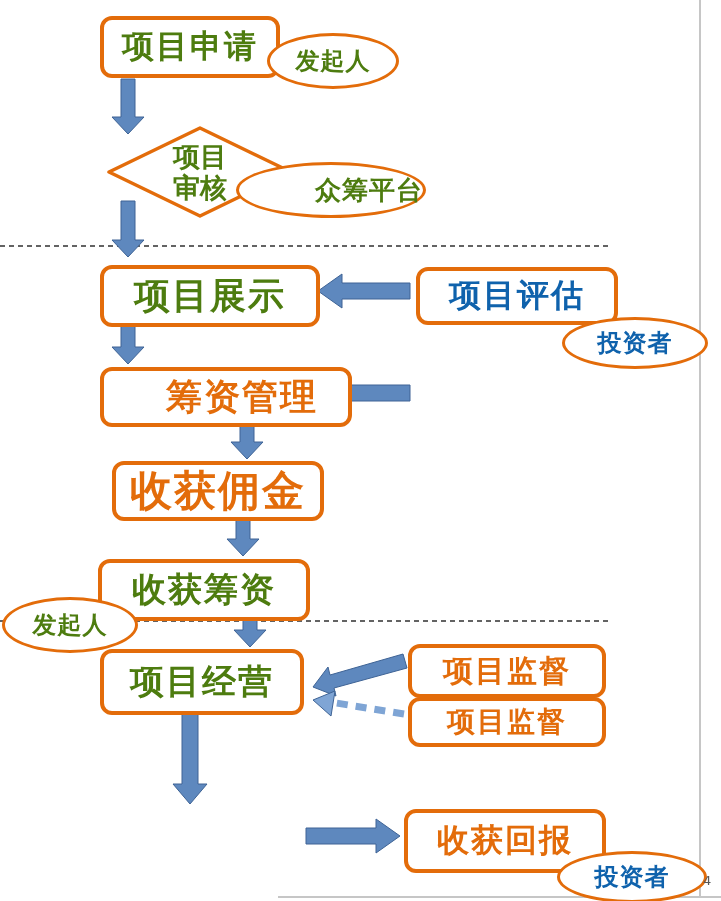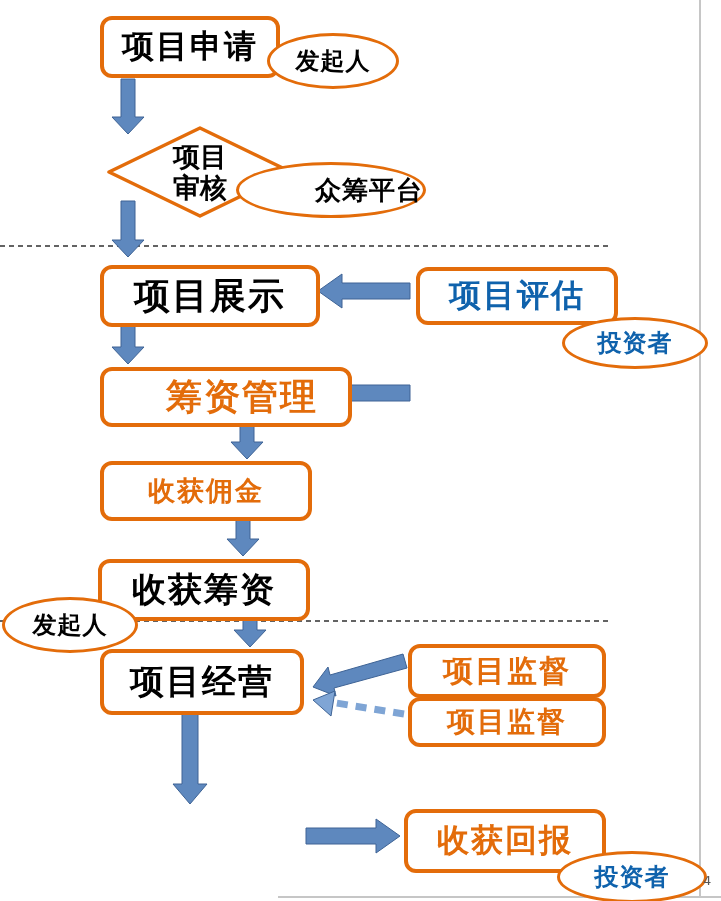--- a/index.html
+++ b/index.html
@@ -6,21 +6,21 @@
   body{font-family:"DejaVu Sans","Liberation Sans",sans-serif;}
   .canvas{position:relative;width:721px;height:901px;background:#ffffff;overflow:hidden;}
   .layer{position:absolute;left:0;top:0;}
   .node{position:absolute;background:#ffffff;border:4px solid #E36C0A;border-radius:12px;
         display:flex;align-items:center;justify-content:center;font-weight:bold;letter-spacing:2px;
         white-space:nowrap;}
   .oval{position:absolute;background:#ffffff;border:3px solid #E36C0A;border-radius:50%;
         display:flex;align-items:center;justify-content:center;font-weight:bold;letter-spacing:1px;
         white-space:nowrap;}
   .diamond-label{position:absolute;text-align:center;font-weight:bold;line-height:1.15;}
-  .t-purple{color:#000000}
+  .t-purple{color:#4d7c0f}
   .t-orange{color:#E36C0A}
   .t-blue{color:#0F62AC}
   .t-red{color:#C00000}
   .page-num{position:absolute;color:#595959;font-size:13px;}
 </style>
 </head>
 <body>
 
 <div class="canvas">
 
@@ -78,21 +78,21 @@
 
   <div class="oval t-blue" style="left:562px;top:317px;width:140px;height:46px;font-size:24px;">
     <span>投资者</span>
   </div>
 
   <div class="node t-orange" style="left:100px;top:367px;width:212px;height:52px;font-size:36px;padding-left:32px;">
     <span>筹资管理</span>
   </div>
 
 
-  <div class="node t-orange" style="left:100px;top:461px;width:204px;height:52px;font-size:27px;">
+  <div class="node t-orange" style="left:112px;top:461px;width:204px;height:52px;font-size:42px;">
     <span>收获佣金</span>
   </div>
 
   <div class="node t-purple" style="left:98px;top:559px;width:204px;height:54px;font-size:34px;">
     <span>收获筹资</span>
   </div>
 
   <div class="oval t-purple" style="left:2px;top:597px;width:130px;height:50px;font-size:24px;">
     <span>发起人</span>
   </div>

